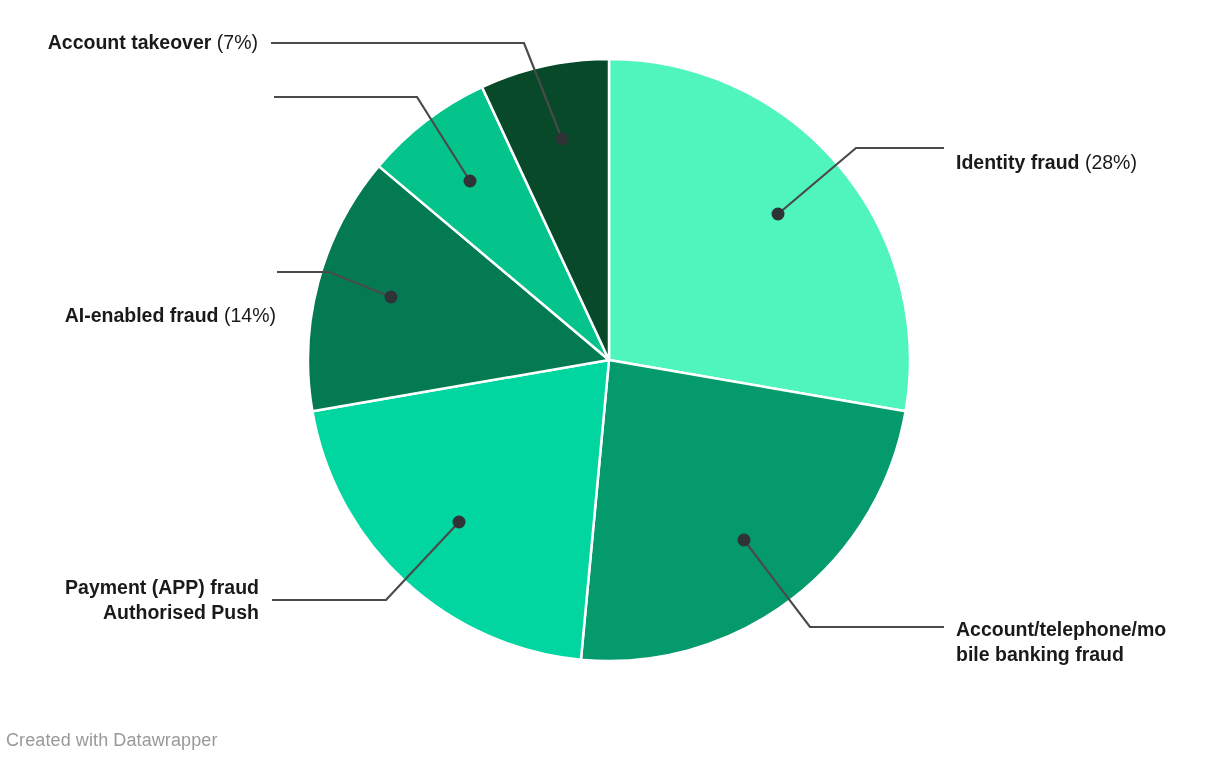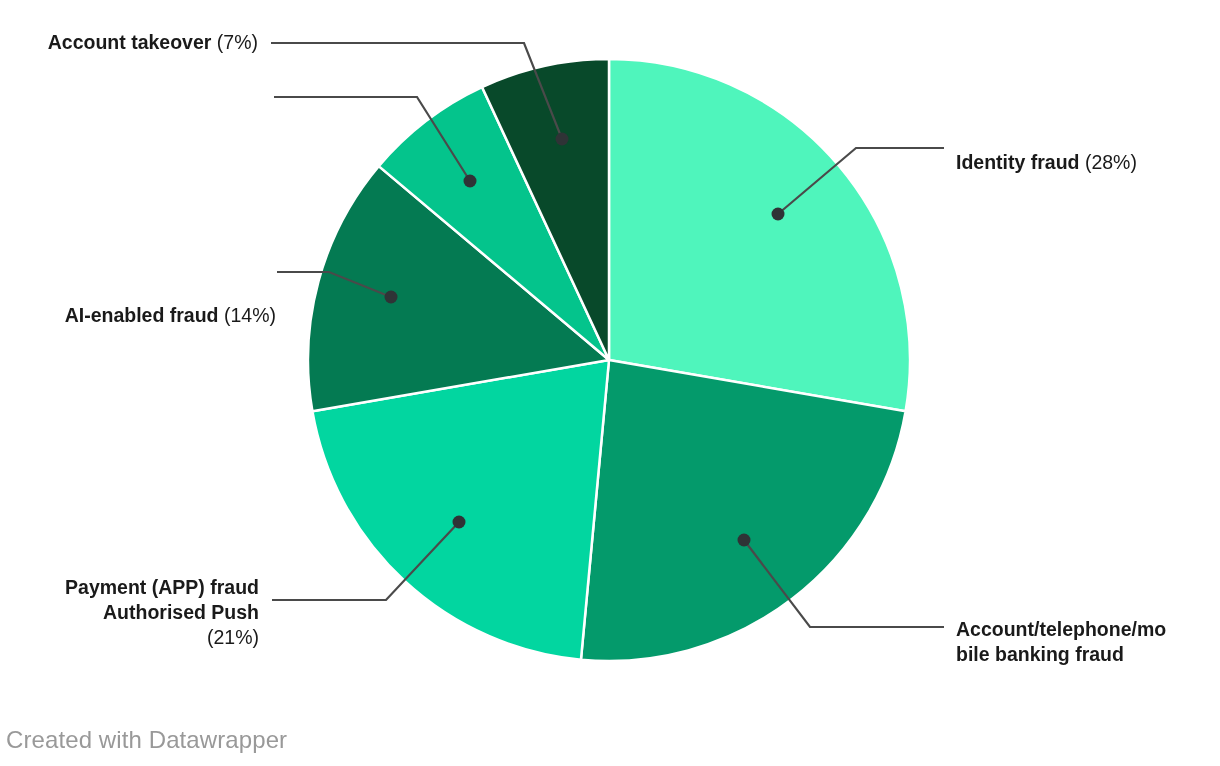--- a/index.html
+++ b/index.html
@@ -50,21 +50,21 @@
     text-align: left;
     margin-top: 15px;
   }
   .callout.left {
     text-align: right;
   }
   #footer-credit {
     position: absolute;
     left: 6px;
     top: 729px;
-    font-size: 24px;
+    font-size: 18px;
     line-height: 22px;
     color: #999999;
     font-weight: 400;
     letter-spacing: 0.1px;
   }
 </style>
 </head>
 <body>
 
 <div id="chart-root">
@@ -113,21 +113,20 @@
   </div>
 
 
   <div class="callout left" style="left:12px; top:259px; width:264px;margin-top:44px;">
     <span class="cat">AI-enabled fraud</span><span> </span><span class="pct">(14%)</span>
   </div>
 
   <div class="callout left" style="left:0px; top:575px; width:259px;">
     <div class="cat">Payment (APP) fraud</div>
     <div class="cat">Authorised Push</div>
-    <div class="pct">(21%)</div>
   </div>
 
   <div class="callout right" style="left:956px; top:135px; width:258px;">
     <span class="cat">Identity fraud</span><span> </span><span class="pct">(28%)</span>
   </div>
 
   <div class="callout right" style="left:956px; top:602px; width:262px;">
     <div class="cat">Account/telephone/mo</div>
     <div class="cat">bile banking fraud</div>
   </div>

